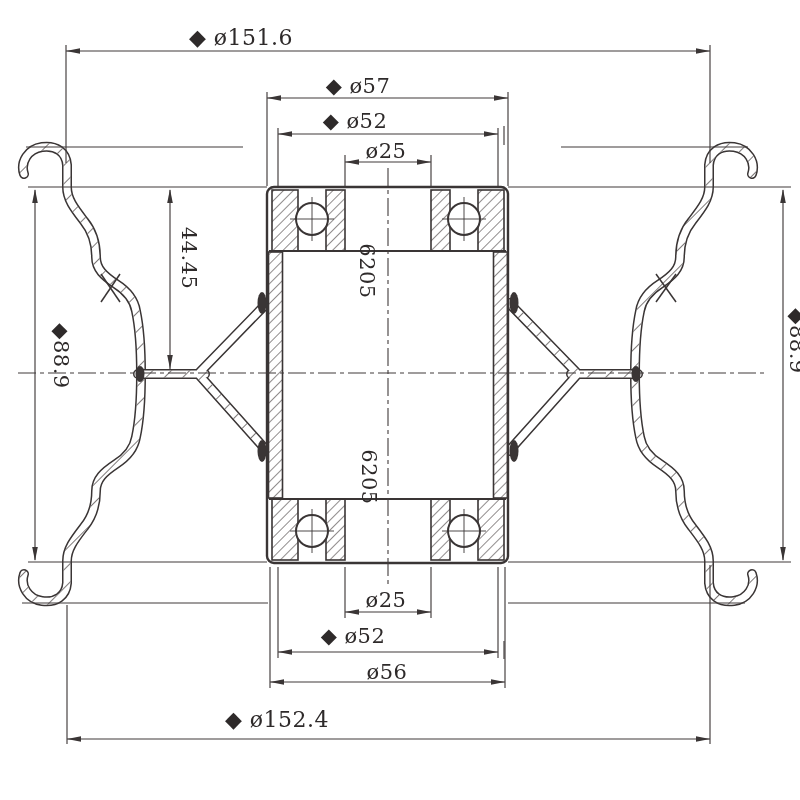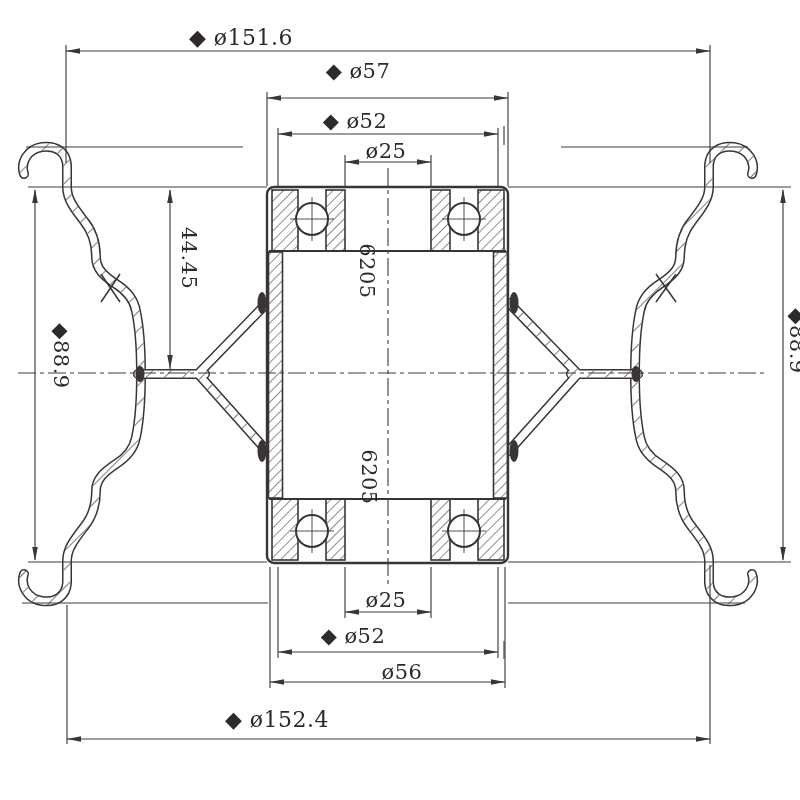--- a/index.html
+++ b/index.html
@@ -238,26 +238,26 @@
       <use href="#ah" transform="translate(162,189) rotate(90)"></use>
       <use href="#ah" transform="translate(775,189) rotate(90)"></use>
 
       <use href="#ah" transform="translate(27,561) rotate(-90)"></use>
       <use href="#ah" transform="translate(162,369) rotate(-90)"></use>
       <use href="#ah" transform="translate(775,561) rotate(-90)"></use>
     </g>
   </svg>
 
   <div class="lbl big" style="left:233px;top:38px">◆ ø151.6</div>
-  <div class="lbl" style="left:350px;top:71px">◆ ø57</div>
+  <div class="lbl" style="left:350px;top:86px">◆ ø57</div>
   <div class="lbl" style="left:347px;top:121px">◆ ø52</div>
   <div class="lbl" style="left:378px;top:151px">ø25</div>
   <div class="lbl rot" style="left:180px;top:258px">44.45</div>
   <div class="lbl rot" style="left:52px;top:356px">◆88.9</div>
   <div class="lbl rot" style="left:788px;top:341px">◆88.9</div>
   <div class="lbl rot" style="left:358px;top:271px">6205</div>
   <div class="lbl rot" style="left:360px;top:477px">6205</div>
   <div class="lbl" style="left:378px;top:600px">ø25</div>
   <div class="lbl" style="left:345px;top:636px">◆ ø52</div>
-  <div class="lbl" style="left:394px;top:672px">ø56</div>
+  <div class="lbl" style="left:379px;top:672px">ø56</div>
   <div class="lbl big" style="left:269px;top:720px">◆ ø152.4</div>
 
 </div>
 
 </body></html>

